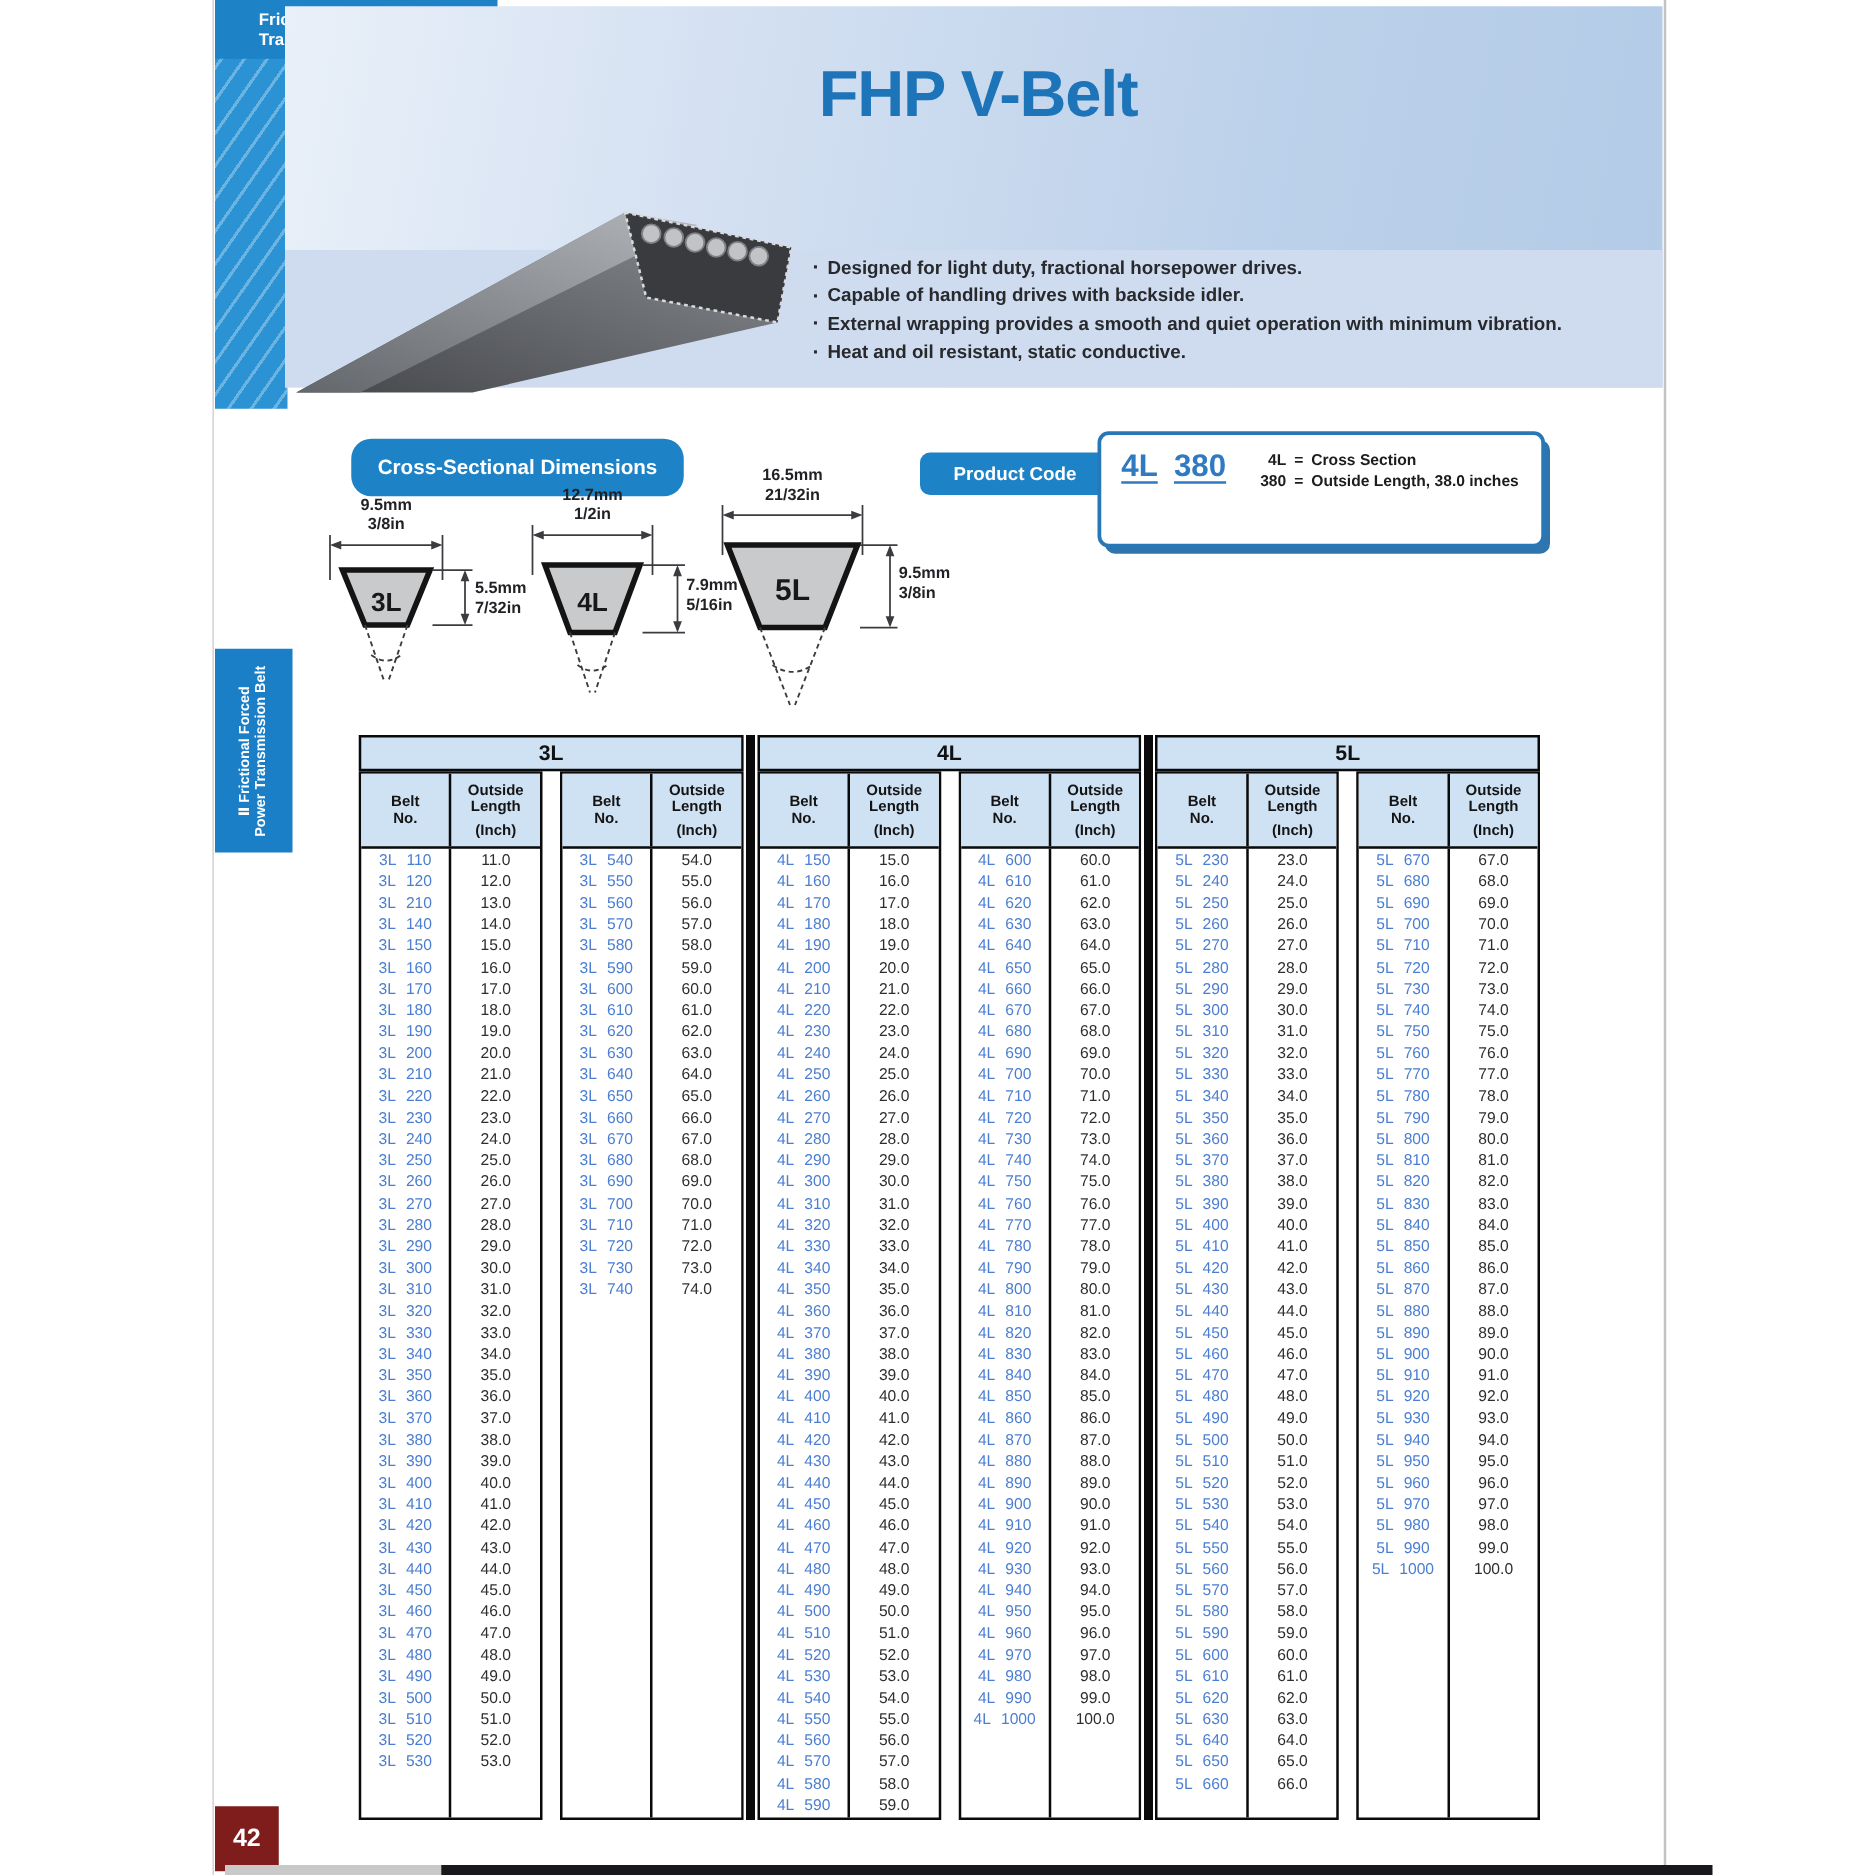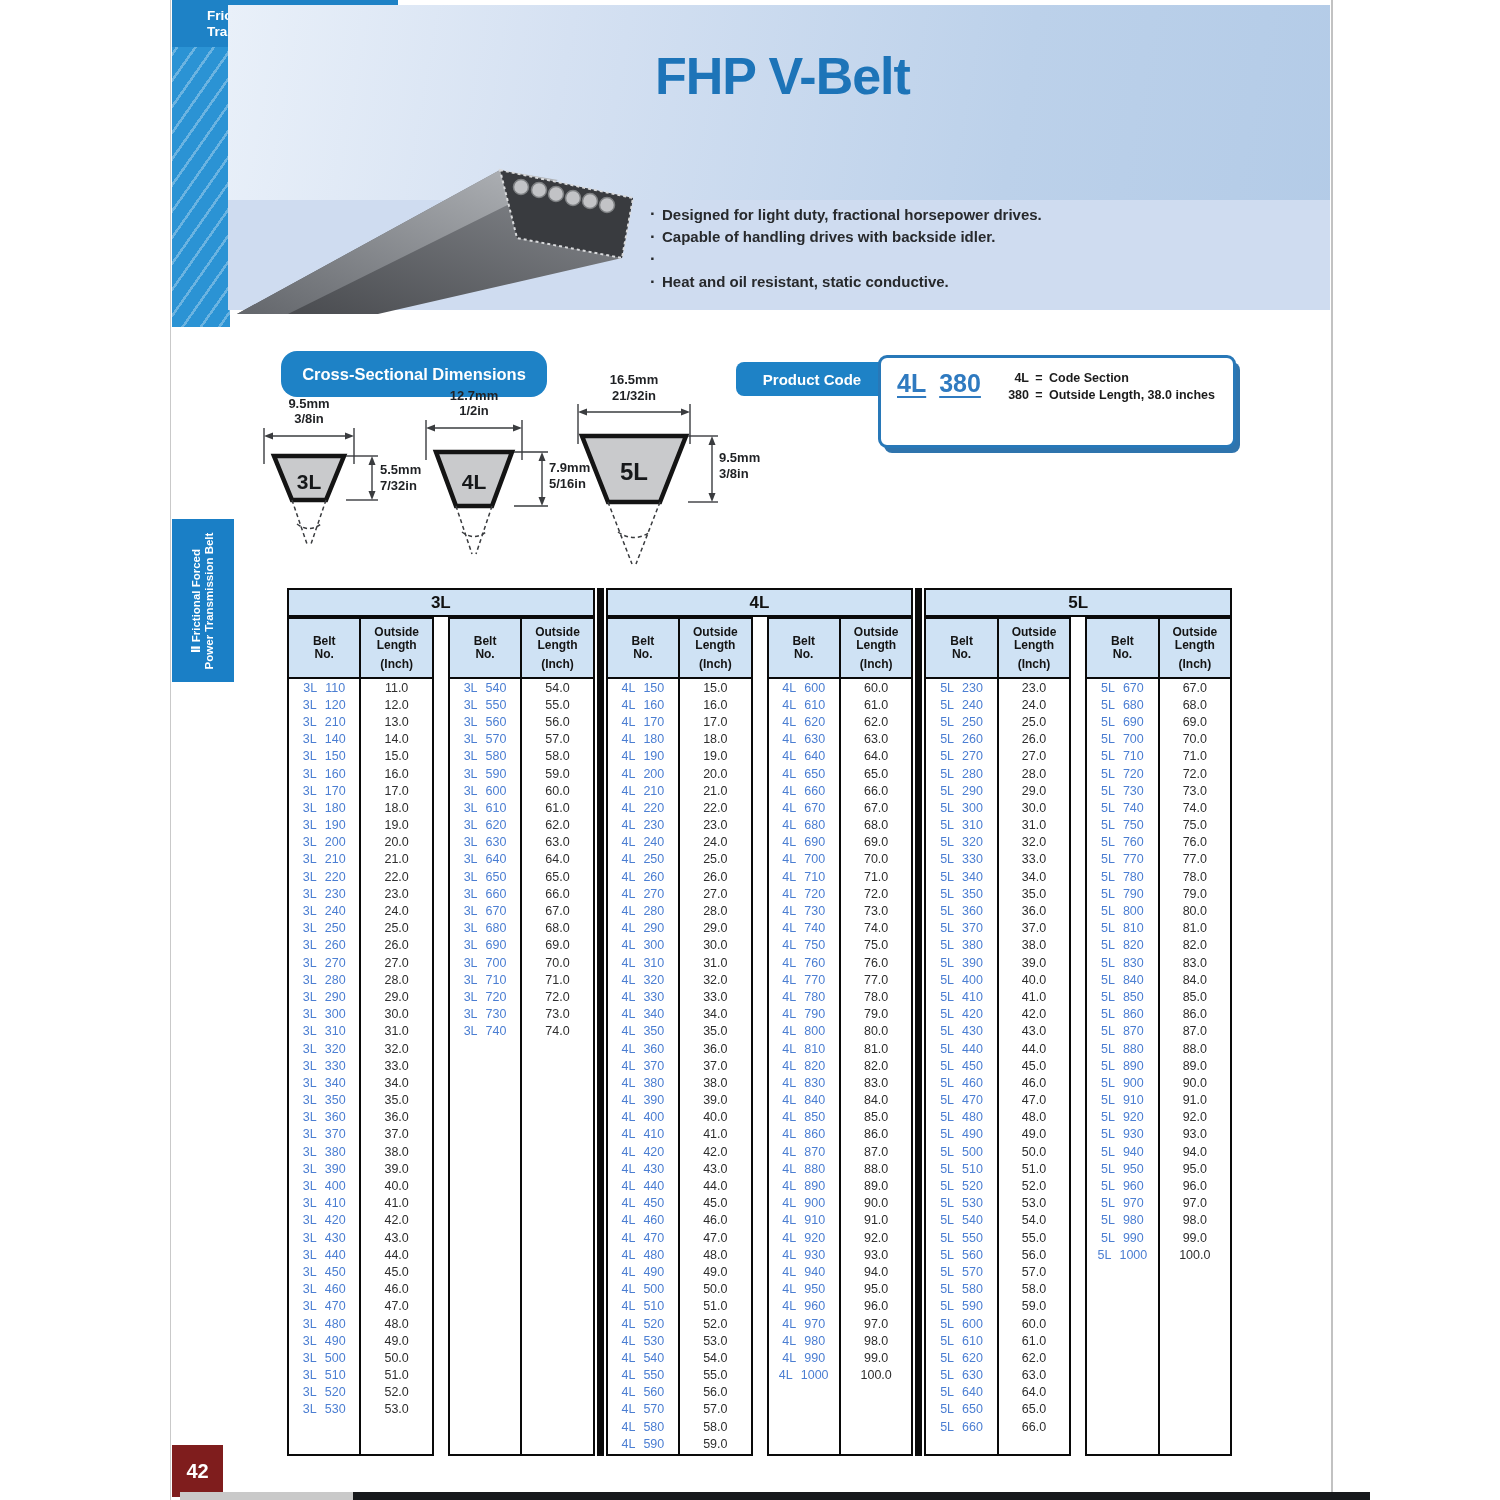--- a/index.html
+++ b/index.html
@@ -26,21 +26,21 @@
   #bullets{left:650px;top:203px;width:672px;}
   .bullet-row{display:flex;align-items:center;height:22.5px;color:#27292c;font-weight:bold;font-size:15px;}
   .bullet-row .dot{width:12px;text-align:left;font-size:17px;}
 
   
   .pill{background:#1e82c6;color:#fff;font-weight:bold;display:flex;align-items:center;justify-content:center;}
   #cs-heading{left:281px;top:351px;width:266px;height:46px;border-radius:16px;font-size:16.5px;}
   #pc-heading{left:736px;top:350px;width:152px;height:34px;border-radius:8px;font-size:15px;margin-top:12px;}
 
   
-  #pc-box{left:878px;top:355px;width:358px;height:93px;background:#fff;border:3px solid #2878b8;
+  #pc-box{left:878px;top:345px;width:358px;height:93px;background:#fff;border:3px solid #2878b8;
     border-radius:9px;box-sizing:border-box;box-shadow:5px 6px 0 -1px #2f74ad;}
   #pc-code{position:absolute;left:16px;top:11px;color:#2f7ac0;font-weight:bold;font-size:25px;}
   #pc-code span{text-decoration:underline;text-underline-offset:4px;margin-right:13px;}
   #pc-legend{position:absolute;left:116px;top:13px;display:grid;grid-template-columns:32px 16px auto;
     column-gap:2px;row-gap:3px;font-size:12.5px;font-weight:bold;color:#1c1c1c;}
   #pc-legend .k{text-align:right;}
   #pc-legend .e{text-align:center;}
 
   
   .diag{overflow:visible;}
@@ -128,20 +128,21 @@
     <div class="bullet-row">
       <span class="dot">·</span>
       <span>Designed for light duty, fractional horsepower drives.</span>
       </div>
     <div class="bullet-row">
       <span class="dot">·</span>
       <span>Capable of handling drives with backside idler.</span>
       </div>
     <div class="bullet-row">
       <span class="dot">·</span>
+      <span>External wrapping provides a smooth and quiet operation with minimum vibration.</span>
       </div>
     <div class="bullet-row">
       <span class="dot">·</span>
       <span>Heat and oil resistant, static conductive.</span>
       </div>
   </div>
 
   <div id="cs-heading" class="abs pill">Cross-Sectional Dimensions</div>
 
   <svg class="abs diag" style="left:252px;top:392px;" width="185" height="172" viewBox="0 0 185 172">
@@ -230,21 +231,21 @@
 
   <div id="pc-heading" class="abs pill">Product Code</div>
 
   <div id="pc-box" class="abs">
     <div id="pc-code">
       <span>4L</span><span>380</span>
     </div>
     <div id="pc-legend">
       <div class="k">4L</div>
       <div class="e">=</div>
-      <div class="v">Code Section</div>
+      <div class="v">Cross Section</div>
       <div class="k">380</div>
       <div class="e">=</div>
       <div class="v">Outside Length, 38.0 inches</div>
     </div>
   </div>
 
   <div id="belt-table" class="abs">
       <div class="tsection">
         <div class="tsection-label">3L</div>
         <div class="tsection-body">

